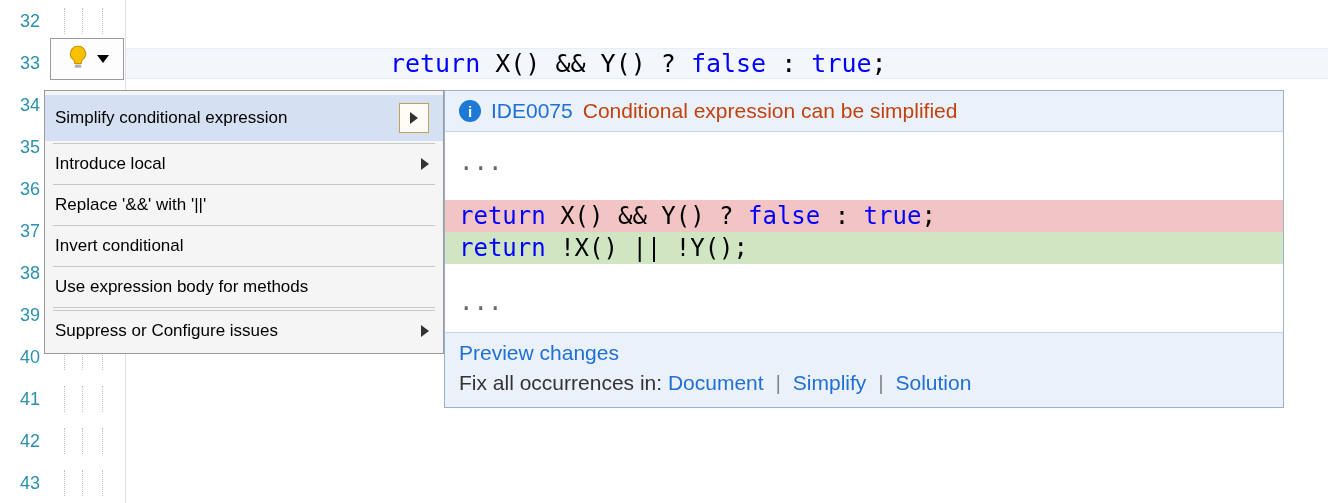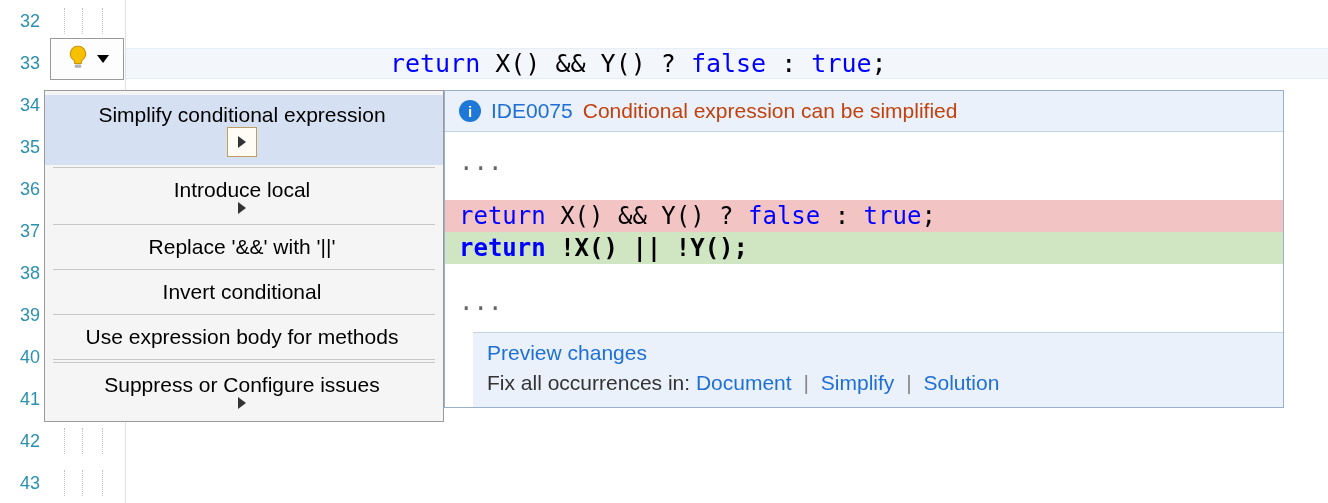--- a/index.html
+++ b/index.html
@@ -90,24 +90,23 @@
   background: #f5f5f5;
   border: 1px solid #9a9a9a;
   z-index: 10;
   padding: 4px 0;
 }
 .menu-item {
   display: flex;
   align-items: center;
   justify-content: space-between;
   padding: 8px 14px 8px 10px;
-  font-size: 21px;
+  font-size: 17px;
   color: #000;
   cursor: default;
-  flex-direction: column;
 }
 .menu-item.selected {
   background: #d5e1f2;
 }
 .menu-item .arrow {
   width: 0; height: 0;
   border-top: 6px solid transparent;
   border-bottom: 6px solid transparent;
   border-left: 8px solid #333;
 }
@@ -162,28 +161,27 @@
 }
 .preview-body .dots {
   color: #666;
   padding: 6px 14px;
 }
 .diff-line {
   padding: 2px 14px;
   white-space: pre;
 }
 .diff-del { background: #f2c4c3; }
-.diff-add { background: #d0e6c2; font-weight: bold; }
+.diff-add { background: #d0e6c2; }
 .preview-footer {
   background: #eaf1fb;
   border-top: 1px solid #c8d4e6;
   padding: 8px 14px 12px 14px;
   font-size: 21px;
   color: #333;
-  margin-left: 28px;
 }
 .preview-footer .link {
   color: #1e6fd6;
 }
 .preview-footer .sep {
   color: #888;
   margin: 0 6px;
 }
 .preview-footer .row1 {
   margin-bottom: 6px;

